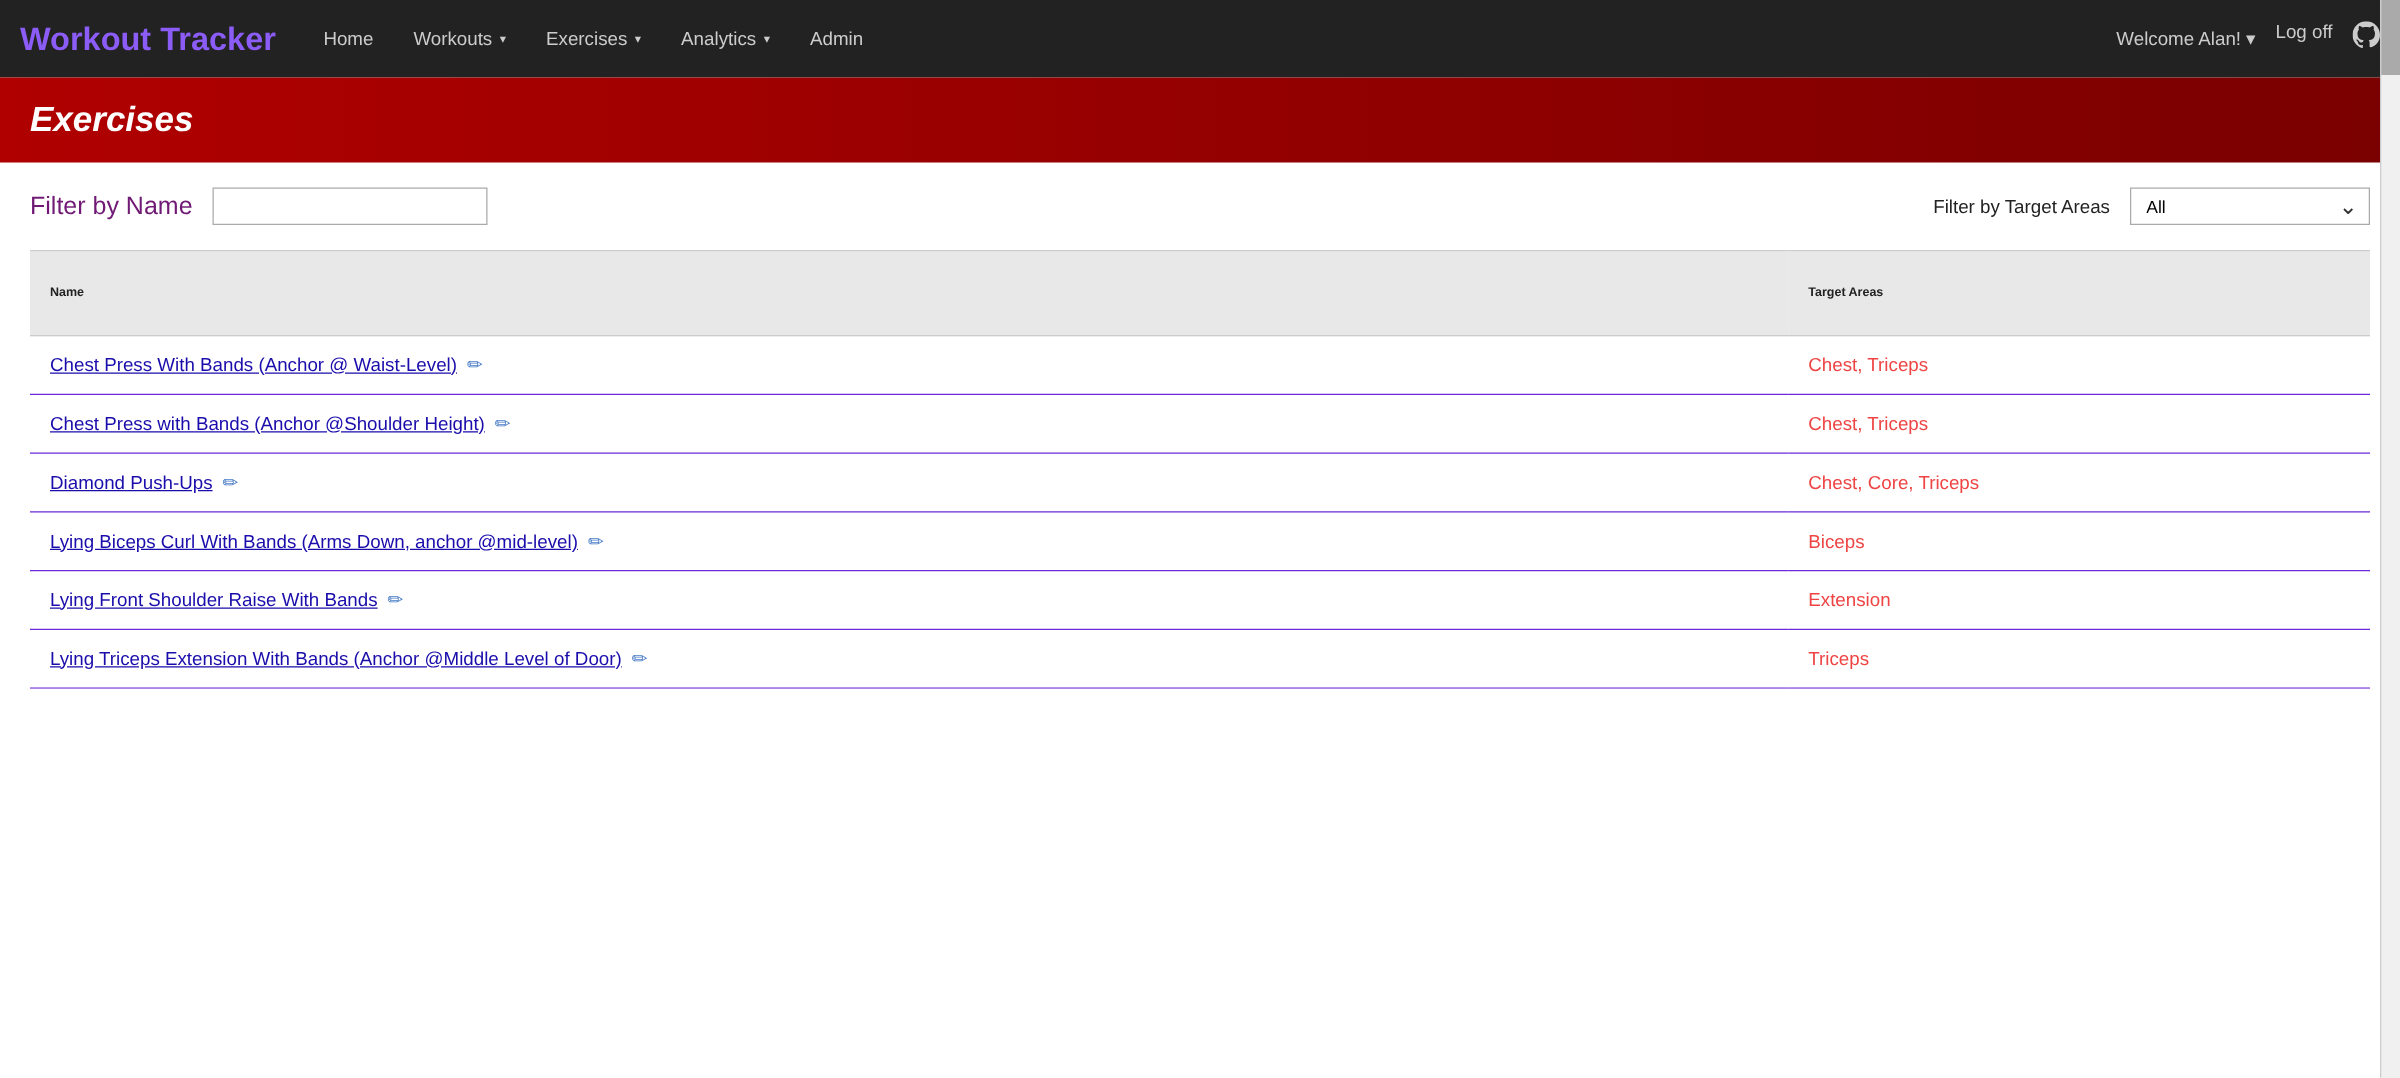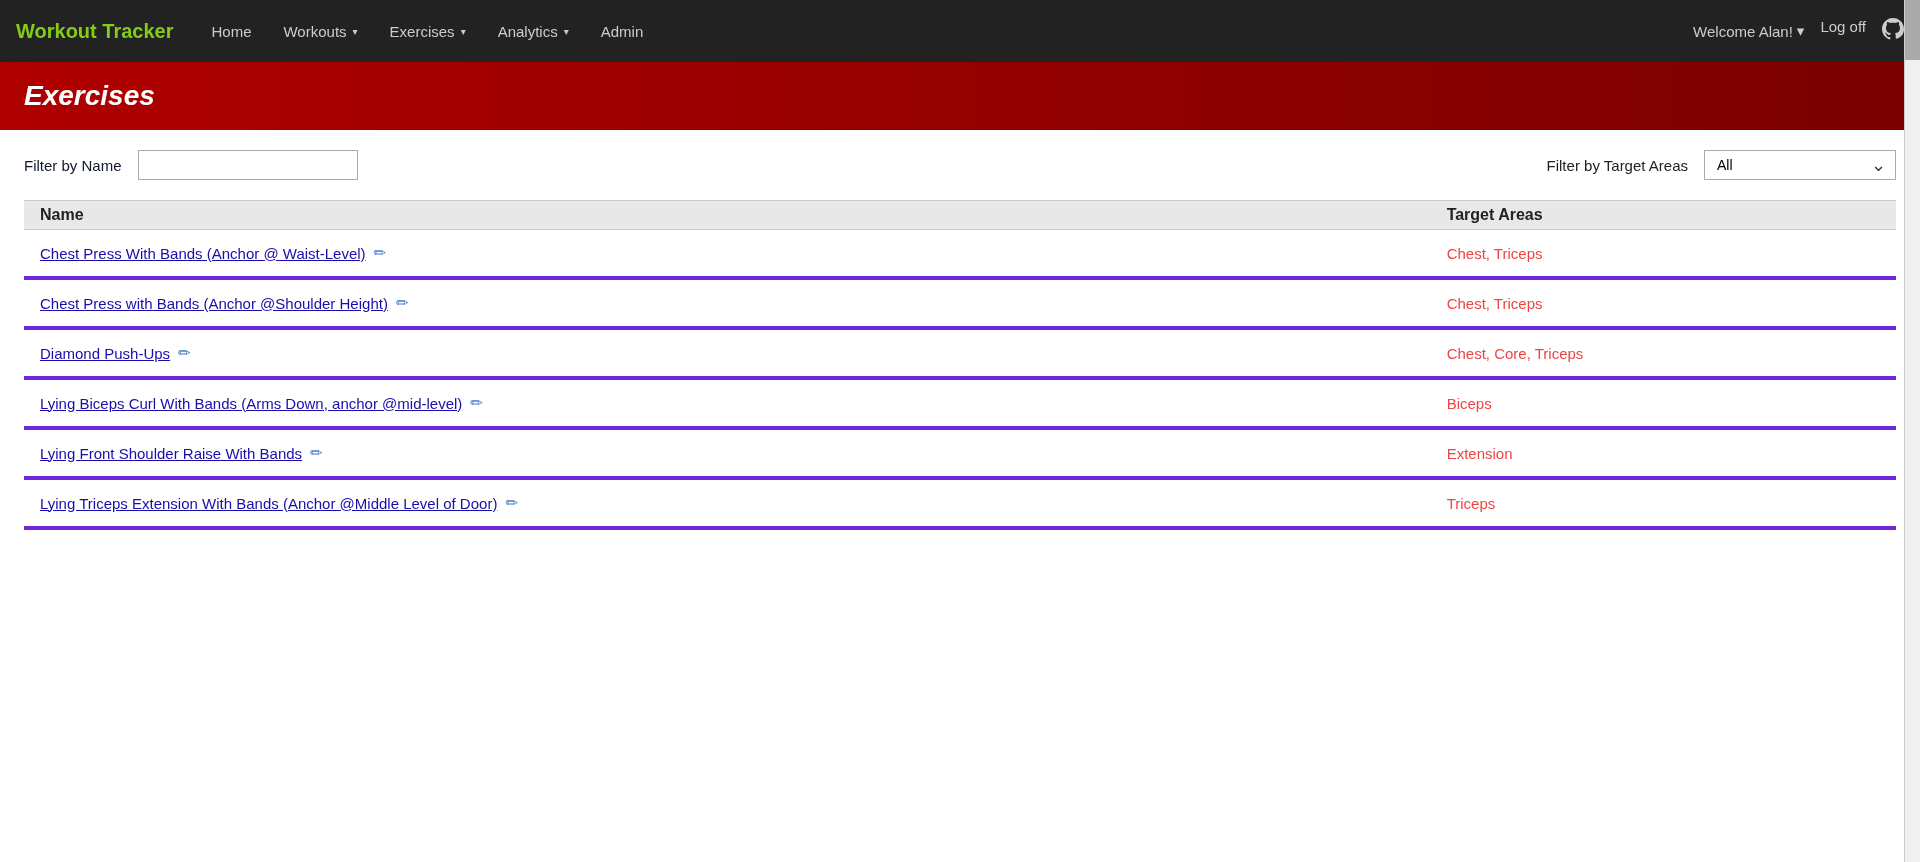--- a/index.html
+++ b/index.html
@@ -7,22 +7,22 @@
 
     
     nav {
       background: #222;
       display: flex;
       align-items: center;
       padding: 0 16px;
       height: 62px;
     }
     .nav-brand {
-      color: #84cc16;
-      font-size: 20px;
+      color: #8b5cf6;
+      font-size: 26px;
       font-weight: bold;
       margin-right: 24px;
       white-space: nowrap;
     }
     .nav-links {
       display: flex;
       align-items: center;
       gap: 4px;
       flex: 1;
     }
@@ -78,22 +78,22 @@
     }
 
     
     .filter-bar {
       display: flex;
       align-items: center;
       padding: 20px 24px;
       gap: 16px;
     }
     .filter-label {
-      font-size: 15px;
-      color: #0f172a;
+      font-size: 20px;
+      color: #701a75;
       white-space: nowrap;
     }
     .filter-name-input {
       border: 1px solid #aaa;
       padding: 6px 10px;
       font-size: 14px;
       width: 220px;
       outline: none;
     }
     .filter-target-label {
@@ -135,31 +135,31 @@
     table {
       width: 100%;
       border-collapse: collapse;
     }
     thead tr {
       background: #e8e8e8;
       border-top: 1px solid #ccc;
       border-bottom: 1px solid #ccc;
     }
     th {
-      padding: 5px 16px;
+      padding: 28px 16px;
       text-align: left;
-      font-size: 16px;
+      font-size: 10px;
       font-weight: bold;
       color: #222;
     }
     th.col-target { text-align: left; }
     td {
       padding: 14px 16px;
       font-size: 15px;
-      border-bottom: 4px solid #6d28d9;
+      border-bottom: 1px solid #6d28d9;
       color: #333;
       vertical-align: middle;
     }
     .exercise-link {
       color: #1a0dab;
       text-decoration: underline;
       cursor: pointer;
       font-size: 15px;
     }
     .edit-icon {

